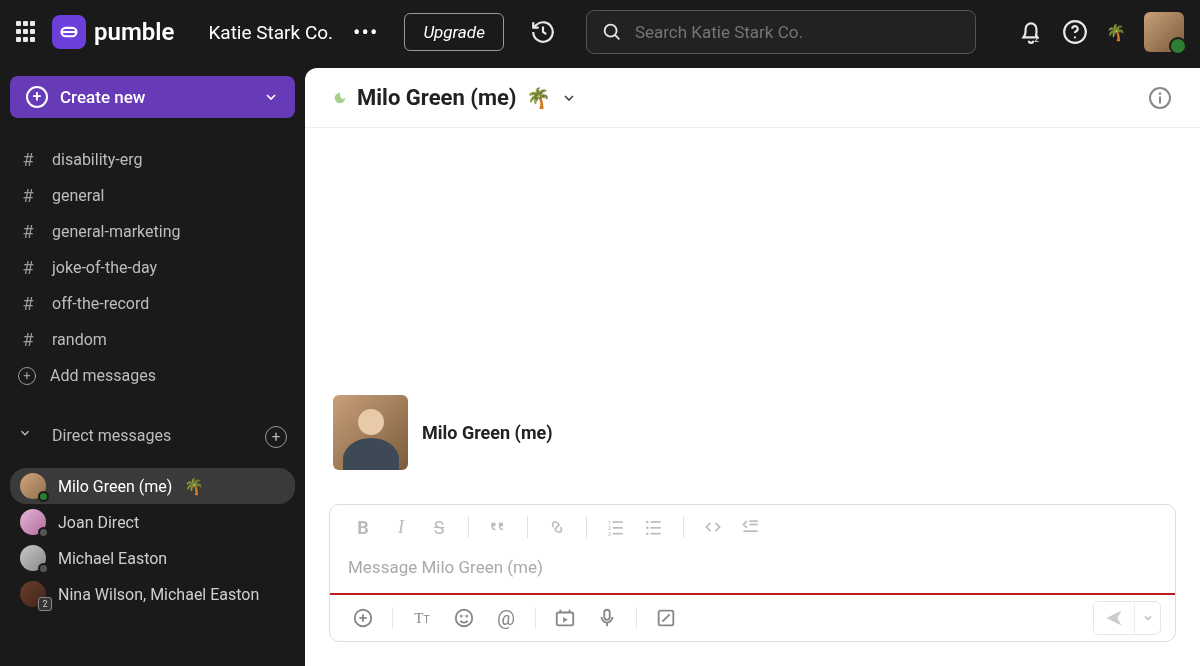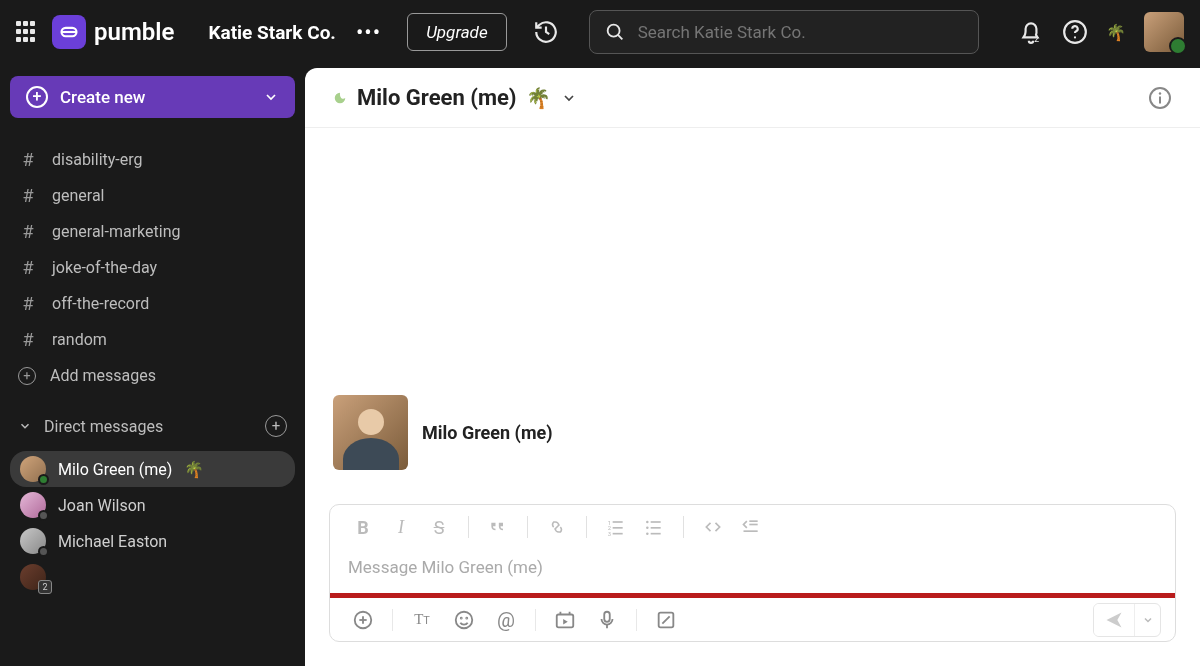--- a/index.html
+++ b/index.html
@@ -3,40 +3,40 @@
 <meta charset="utf-8">
 <style>
   * { box-sizing: border-box; margin:0; padding:0; font-family: -apple-system, BlinkMacSystemFont, "Segoe UI", Roboto, sans-serif; }
   html,body{width:1200px;height:666px;overflow:hidden;background:#1a1a1a;color:#e8e8e8;}
   .topbar{height:64px;display:flex;align-items:center;padding:0 16px;gap:14px;background:#1a1a1a;}
   .apps-icon{width:22px;height:22px;display:flex;flex-wrap:wrap;gap:2px;cursor:pointer;}
   .apps-icon span{width:5px;height:5px;background:#e8e8e8;border-radius:1px;}
   .logo-badge{width:34px;height:34px;border-radius:8px;background:#6b3fd9;display:flex;align-items:center;justify-content:center;}
   .logo-badge svg{width:20px;height:20px;}
   .logo-text{font-size:24px;font-weight:600;color:#fff;margin-left:-6px;}
-  .workspace-name{font-size:19px;font-weight:700;color:#fff;margin-left:20px;}
+  .workspace-name{font-size:19px;font-weight:400;color:#fff;margin-left:20px;}
   .more-dots{font-size:22px;color:#fff;letter-spacing:1px;cursor:pointer;margin-left:6px;}
   .upgrade-btn{border:1px solid #999;border-radius:6px;padding:8px 18px;font-size:17px;color:#fff;background:transparent;cursor:pointer;margin-left:12px;font-style:italic;}
   .hist-icon{margin-left:12px;}
   .searchbox{flex:1;max-width:390px;height:44px;border:1px solid #555;border-radius:8px;background:#222;display:flex;align-items:center;padding:0 14px;gap:12px;margin-left:16px;}
   .searchbox input{flex:1;background:transparent;border:none;outline:none;color:#ccc;font-size:17px;}
   .top-right{margin-left:auto;display:flex;align-items:center;gap:18px;}
   .avatar-sm{width:40px;height:40px;border-radius:6px;position:relative;background:linear-gradient(135deg,#c9a07a,#7a5b3a);}
   .avatar-sm::after{content:"";position:absolute;right:-3px;bottom:-3px;width:14px;height:14px;border-radius:50%;background:#2e7d32;border:2px solid #1a1a1a;}
   .ic{stroke:#e8e8e8;stroke-width:2;fill:none;}
   .body{display:flex;height:calc(666px - 64px);}
   .sidebar{width:305px;background:#1a1a1a;padding:12px 10px 0 10px;overflow:hidden;}
   .create-btn{width:100%;height:42px;border-radius:8px;background:#673ab7;display:flex;align-items:center;padding:0 16px;color:#fff;font-size:17px;font-weight:500;cursor:pointer;gap:12px;}
   .create-btn .chev{margin-left:auto;}
   .plus-circle{width:22px;height:22px;border:2px solid #fff;border-radius:50%;display:flex;align-items:center;justify-content:center;font-size:16px;line-height:1;}
   .ch-list{margin-top:24px;display:flex;flex-direction:column;gap:1px;}
   .ch-item{display:flex;align-items:center;gap:14px;height:35px;padding:0 8px;color:#bdbdbd;font-size:16px;cursor:pointer;border-radius:6px;}
   .hash{font-size:18px;width:20px;text-align:center;color:#999;}
   .plus-outline{width:18px;height:18px;border:1.5px solid #999;border-radius:50%;display:flex;align-items:center;justify-content:center;font-size:13px;color:#999;}
-  .section-hdr{display:flex;align-items:center;gap:12px;padding:0 8px;margin-top:16px;color:#bdbdbd;font-size:16px;height:34px;}
+  .section-hdr{display:flex;align-items:flex-start;gap:20px;padding:0 8px;margin-top:33px;color:#bdbdbd;font-size:16px;height:34px;}
   .section-hdr .chev-sm{transform:rotate(0deg);}
   .section-hdr .plus-right{margin-left:auto;width:22px;height:22px;border:1.5px solid #999;border-radius:50%;display:flex;align-items:center;justify-content:center;font-size:15px;color:#bbb;cursor:pointer;}
   .dm-list{margin-top:8px;display:flex;flex-direction:column;gap:0px;}
   .dm-item{display:flex;align-items:center;gap:12px;padding:0 10px;height:36px;border-radius:16px;color:#cfcfcf;font-size:16px;cursor:pointer;}
   .dm-item.active{background:#3a3a3a;color:#fff;}
   .dm-av{width:26px;height:26px;border-radius:50%;position:relative;flex-shrink:0;}
   .dm-av.a1{background:linear-gradient(135deg,#d0a47a,#917050);}
   .dm-av.a2{background:linear-gradient(135deg,#e5b8d8,#b06a9a);}
   .dm-av.a3{background:linear-gradient(135deg,#c8c8c8,#888);}
   .dm-av.a4{background:linear-gradient(135deg,#6b3e2e,#3e2418);}
@@ -57,21 +57,21 @@
   .big-av::after{content:"";position:absolute;left:50%;bottom:-10px;transform:translateX(-50%);width:56px;height:42px;border-radius:50% 50% 0 0;background:#3d4a56;}
   .msg-name{font-size:18px;font-weight:700;color:#222;}
   .msg-body{font-size:18px;color:#222;}
   .composer{margin:0 24px 24px 24px;border:1px solid #ddd;border-radius:10px;display:flex;flex-direction:column;}
   .fmt-bar{height:44px;display:flex;align-items:center;padding:0 16px;gap:4px;color:#bbb;}
   .fmt-bar .btn{width:34px;height:30px;display:flex;align-items:center;justify-content:center;font-size:18px;cursor:pointer;border-radius:4px;}
   .fmt-bar .sep{width:1px;height:22px;background:#e1e1e1;margin:0 8px;}
   .composer-input{padding:8px 18px 16px 18px;}
   .composer-input input{width:100%;border:none;outline:none;font-size:17px;color:#000000;}
   .composer-input input::placeholder{color:#aaa;}
-  .action-bar{height:48px;border-top:5px solid #b91c1c;display:flex;align-items:center;padding:17px 14px;gap:4px;color:#888;}
+  .action-bar{height:48px;border-top:2px solid #b91c1c;display:flex;align-items:center;padding:17px 14px;gap:4px;color:#888;}
   .action-bar .btn{width:38px;height:34px;display:flex;align-items:center;justify-content:center;font-size:20px;cursor:pointer;border-radius:4px;}
   .action-bar .sep{width:1px;height:22px;background:#e8e8e8;margin:0 6px;}
   .send-group{margin-left:auto;display:flex;align-items:center;border:1px solid #e5e5e5;border-radius:6px;overflow:hidden;}
   .send-group .send{width:40px;height:32px;display:flex;align-items:center;justify-content:center;background:#fff;cursor:pointer;}
   .send-group .more{width:26px;height:32px;display:flex;align-items:center;justify-content:center;border-left:1px solid #eee;cursor:pointer;}
   svg{display:block;}
 </style>
 </head>
 <body>
 
@@ -185,32 +185,33 @@
         <div class="dm-av a1">
             <div class="dot"></div>
           </div>
         <span>Milo Green (me)</span>
         <span class="palm">🌴</span>
       </div>
       <div class="dm-item">
         <div class="dm-av a2">
             <div class="dot off"></div>
           </div>
-        <span>Joan Wilson</span>
+        <span>Joan Direct</span>
       </div>
       <div class="dm-item">
         <div class="dm-av a3">
             <div class="dot off"></div>
           </div>
         <span>Michael Easton</span>
       </div>
       <div class="dm-item">
         <div class="dm-av a4">
             <div class="badge-2">2</div>
           </div>
+        <span>Nina Wilson, Michael Easton</span>
       </div>
     </div>
   </div>
 
   <div class="content">
     <div class="chdr">
       <svg class="status-dot" viewBox="0 0 24 24">
           <path d="M12 3a9 9 0 1 0 9 9c-4 3-10 1-9-9z" fill="#a8d08d"></path>
         </svg>
       <div class="chdr-title">Milo Green (me)</div>

